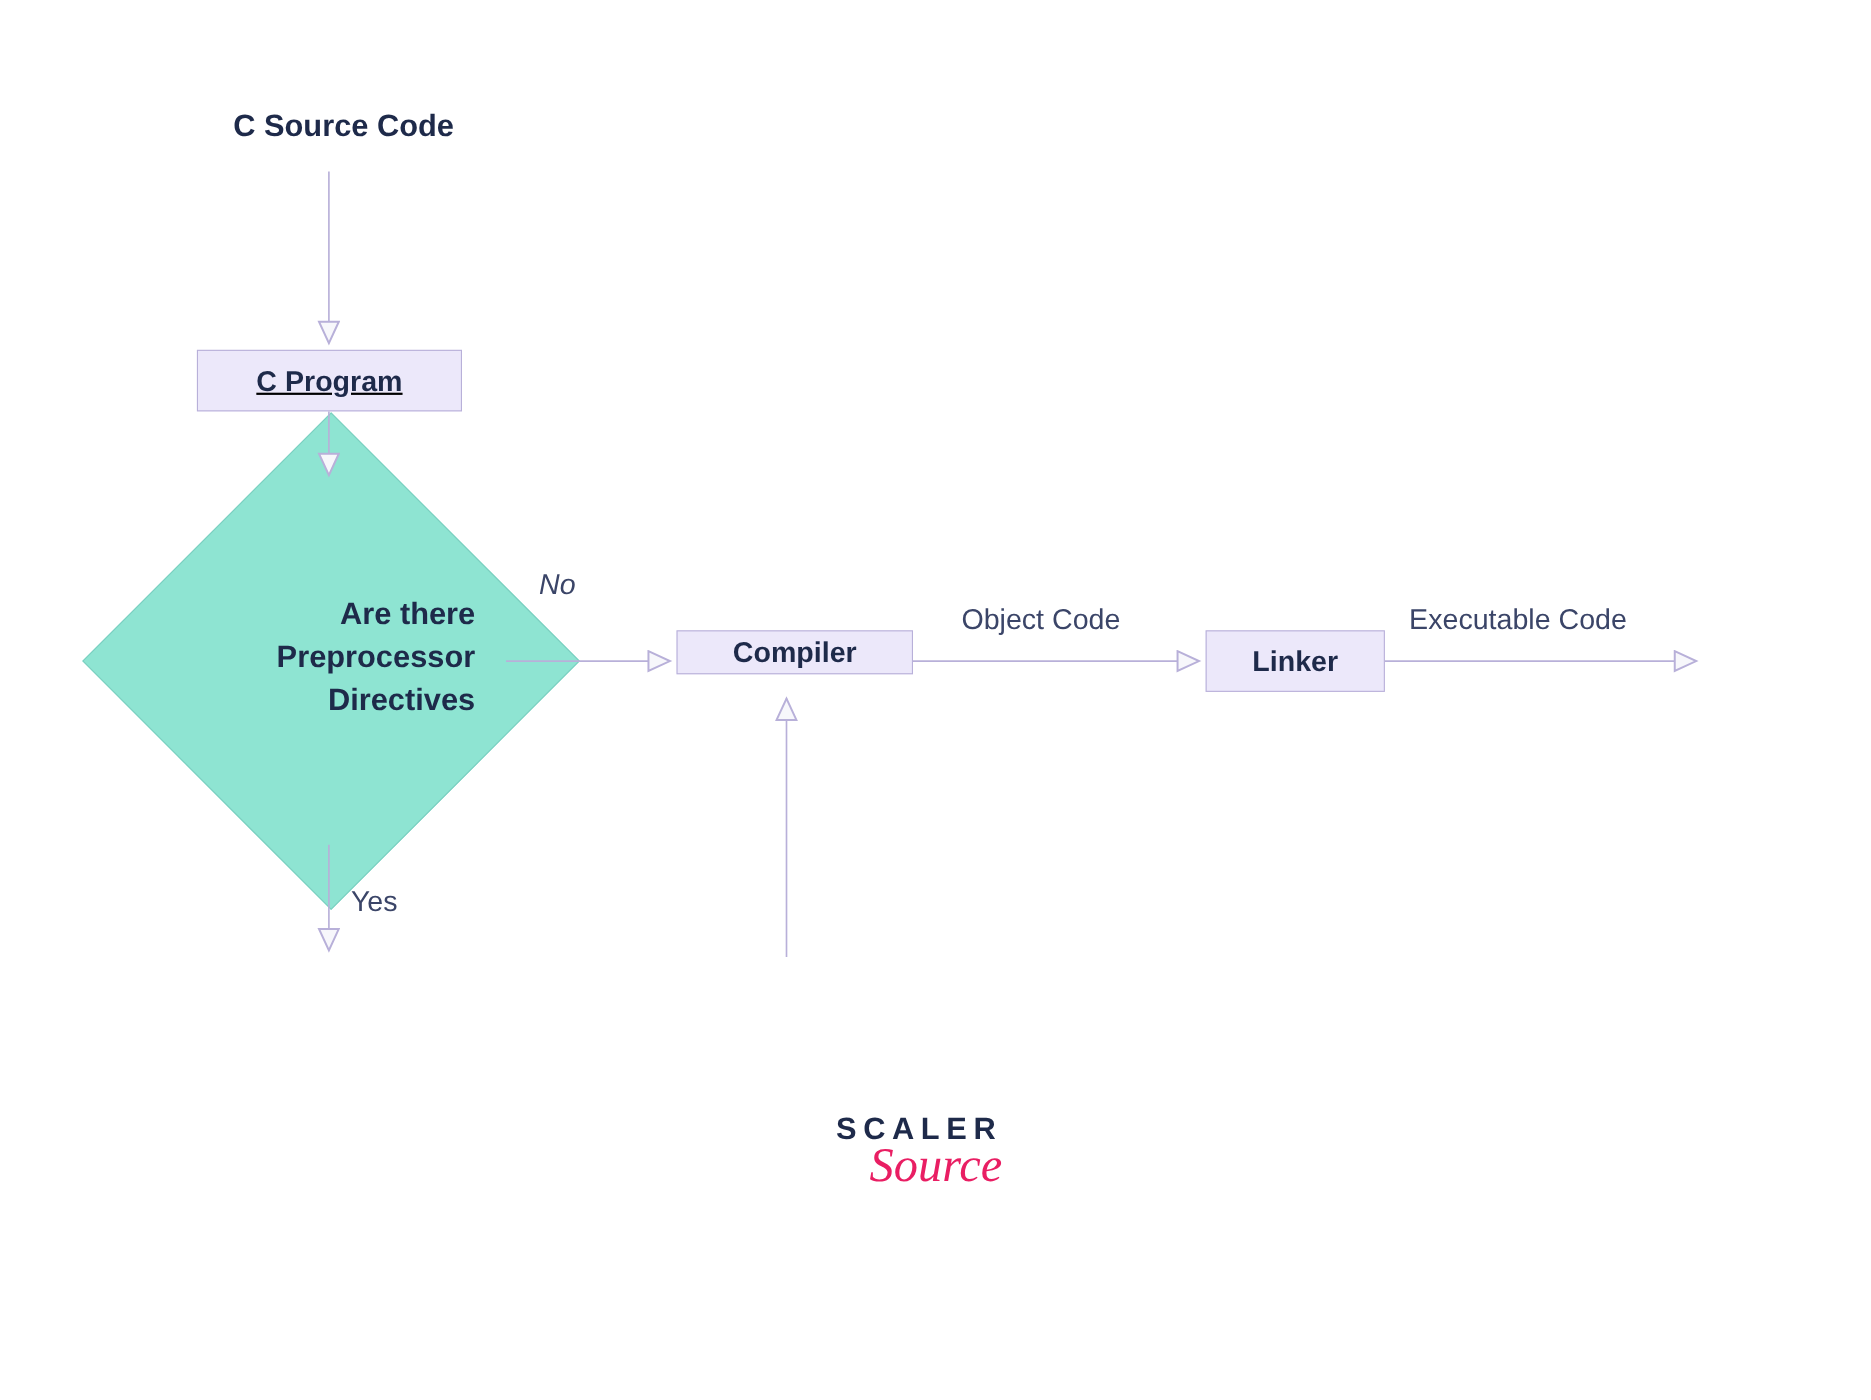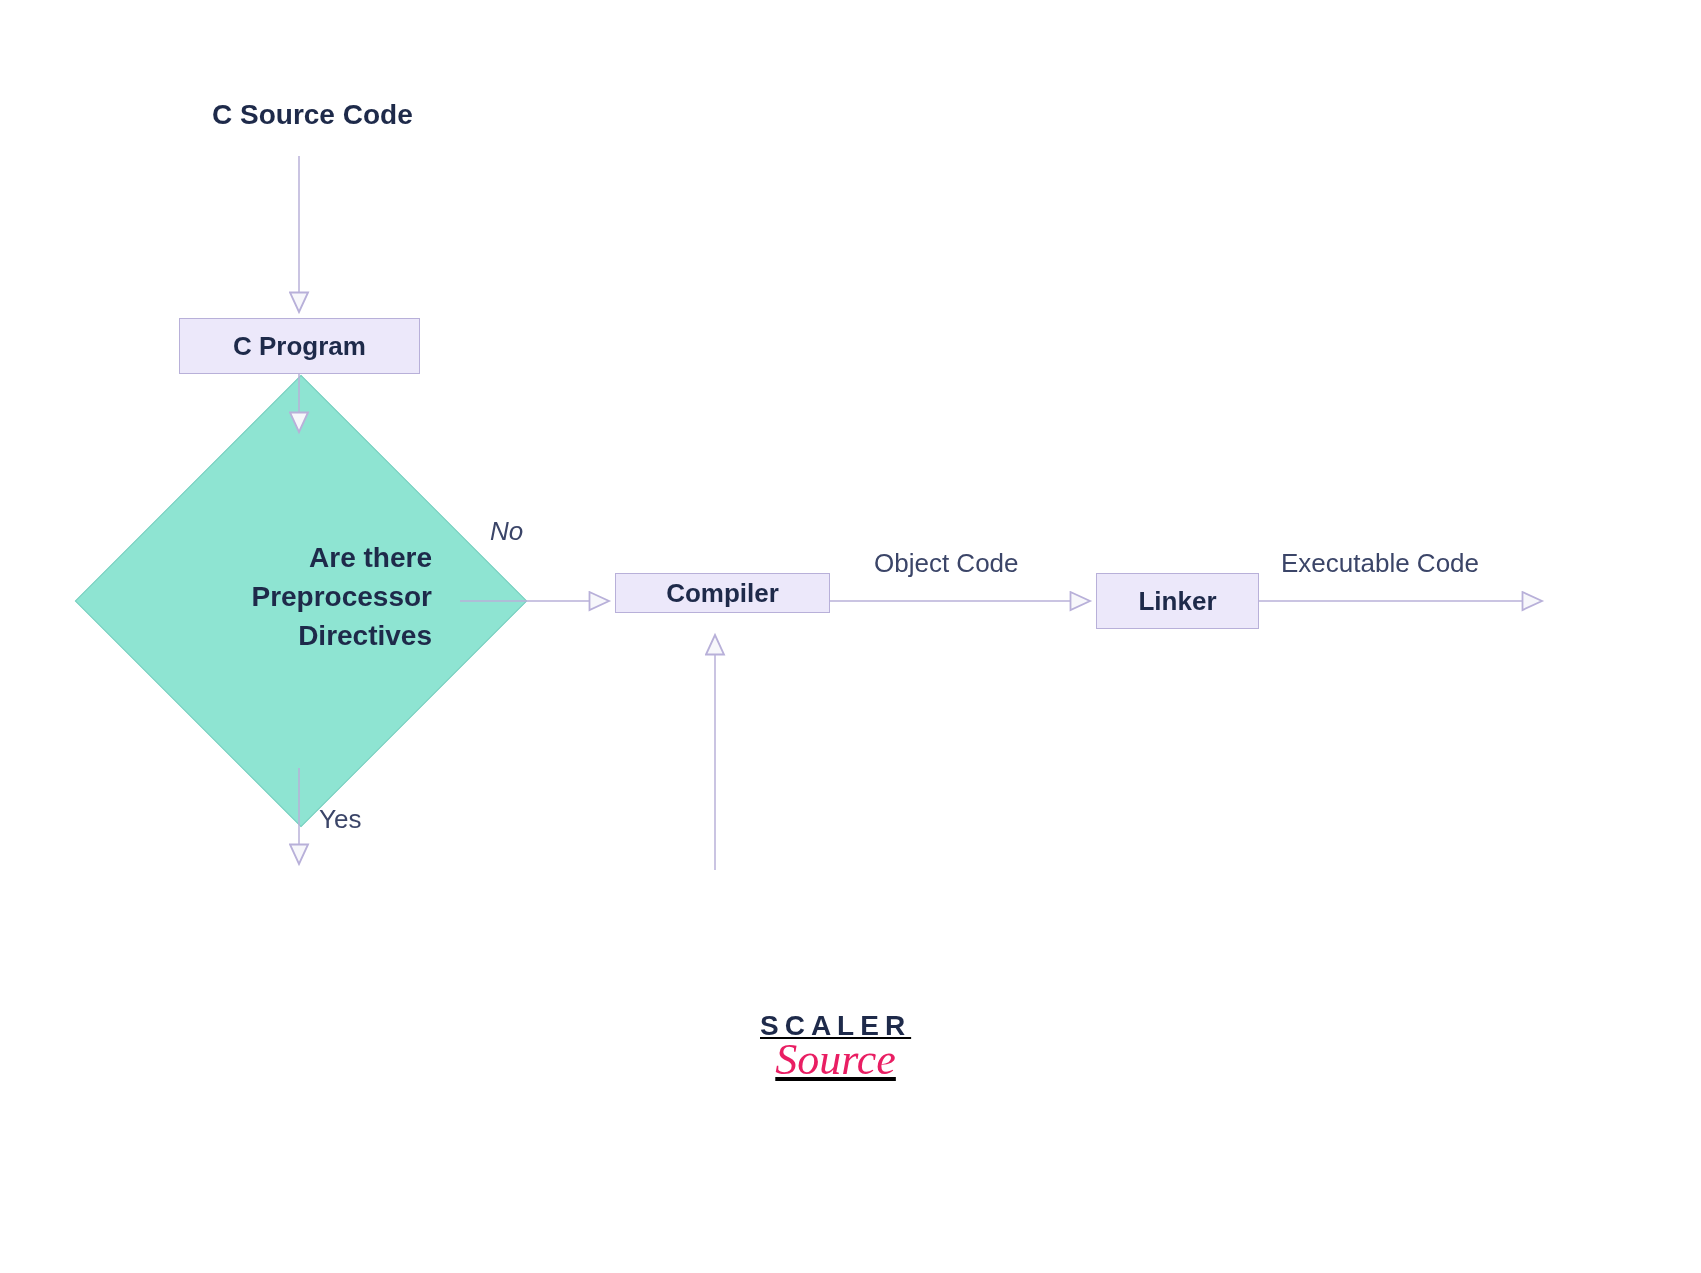--- a/index.html
+++ b/index.html
@@ -56,22 +56,21 @@
     .edge-label {
       position: absolute;
       color: #3b4568;
       font-size: 26px;
       font-weight: 400;
     }
     .logo {
       position: absolute;
       left: 760px;
       top: 1010px;
-      text-align: center;
-      text-decoration: underline;
+      text-align: right;
     }
     .logo-scaler {
       color: #1e2a4a;
       font-weight: 700;
       font-size: 28px;
       letter-spacing: 6px;
       font-family: Arial, sans-serif;
     }
     .logo-topics {
       color: #e91e63;
@@ -87,21 +86,21 @@
       pointer-events: none;
     }
   </style>
 </head>
 <body>
 
 <div class="diagram">
 
   <div class="title-text" style="left:173px; top:99px;margin-left:39px;">C Source Code</div>
 
-  <div class="rect-box" style="left:179px; top:318px; width:241px; height:56px;">
+  <div class="rect-box" style="left:179px; top:318px; width:241px; height:56px;text-decoration:underline;">
     <span class="node-text">C Program</span>
   </div>
 
   <div class="diamond" style="left:141px; top:441px;"></div>
   <div class="diamond-text" style="left:170px; top:538px; width:262px;">
     <span style="white-space:pre-line;">Are there
 Preprocessor
 Directives</span>
   </div>
 

